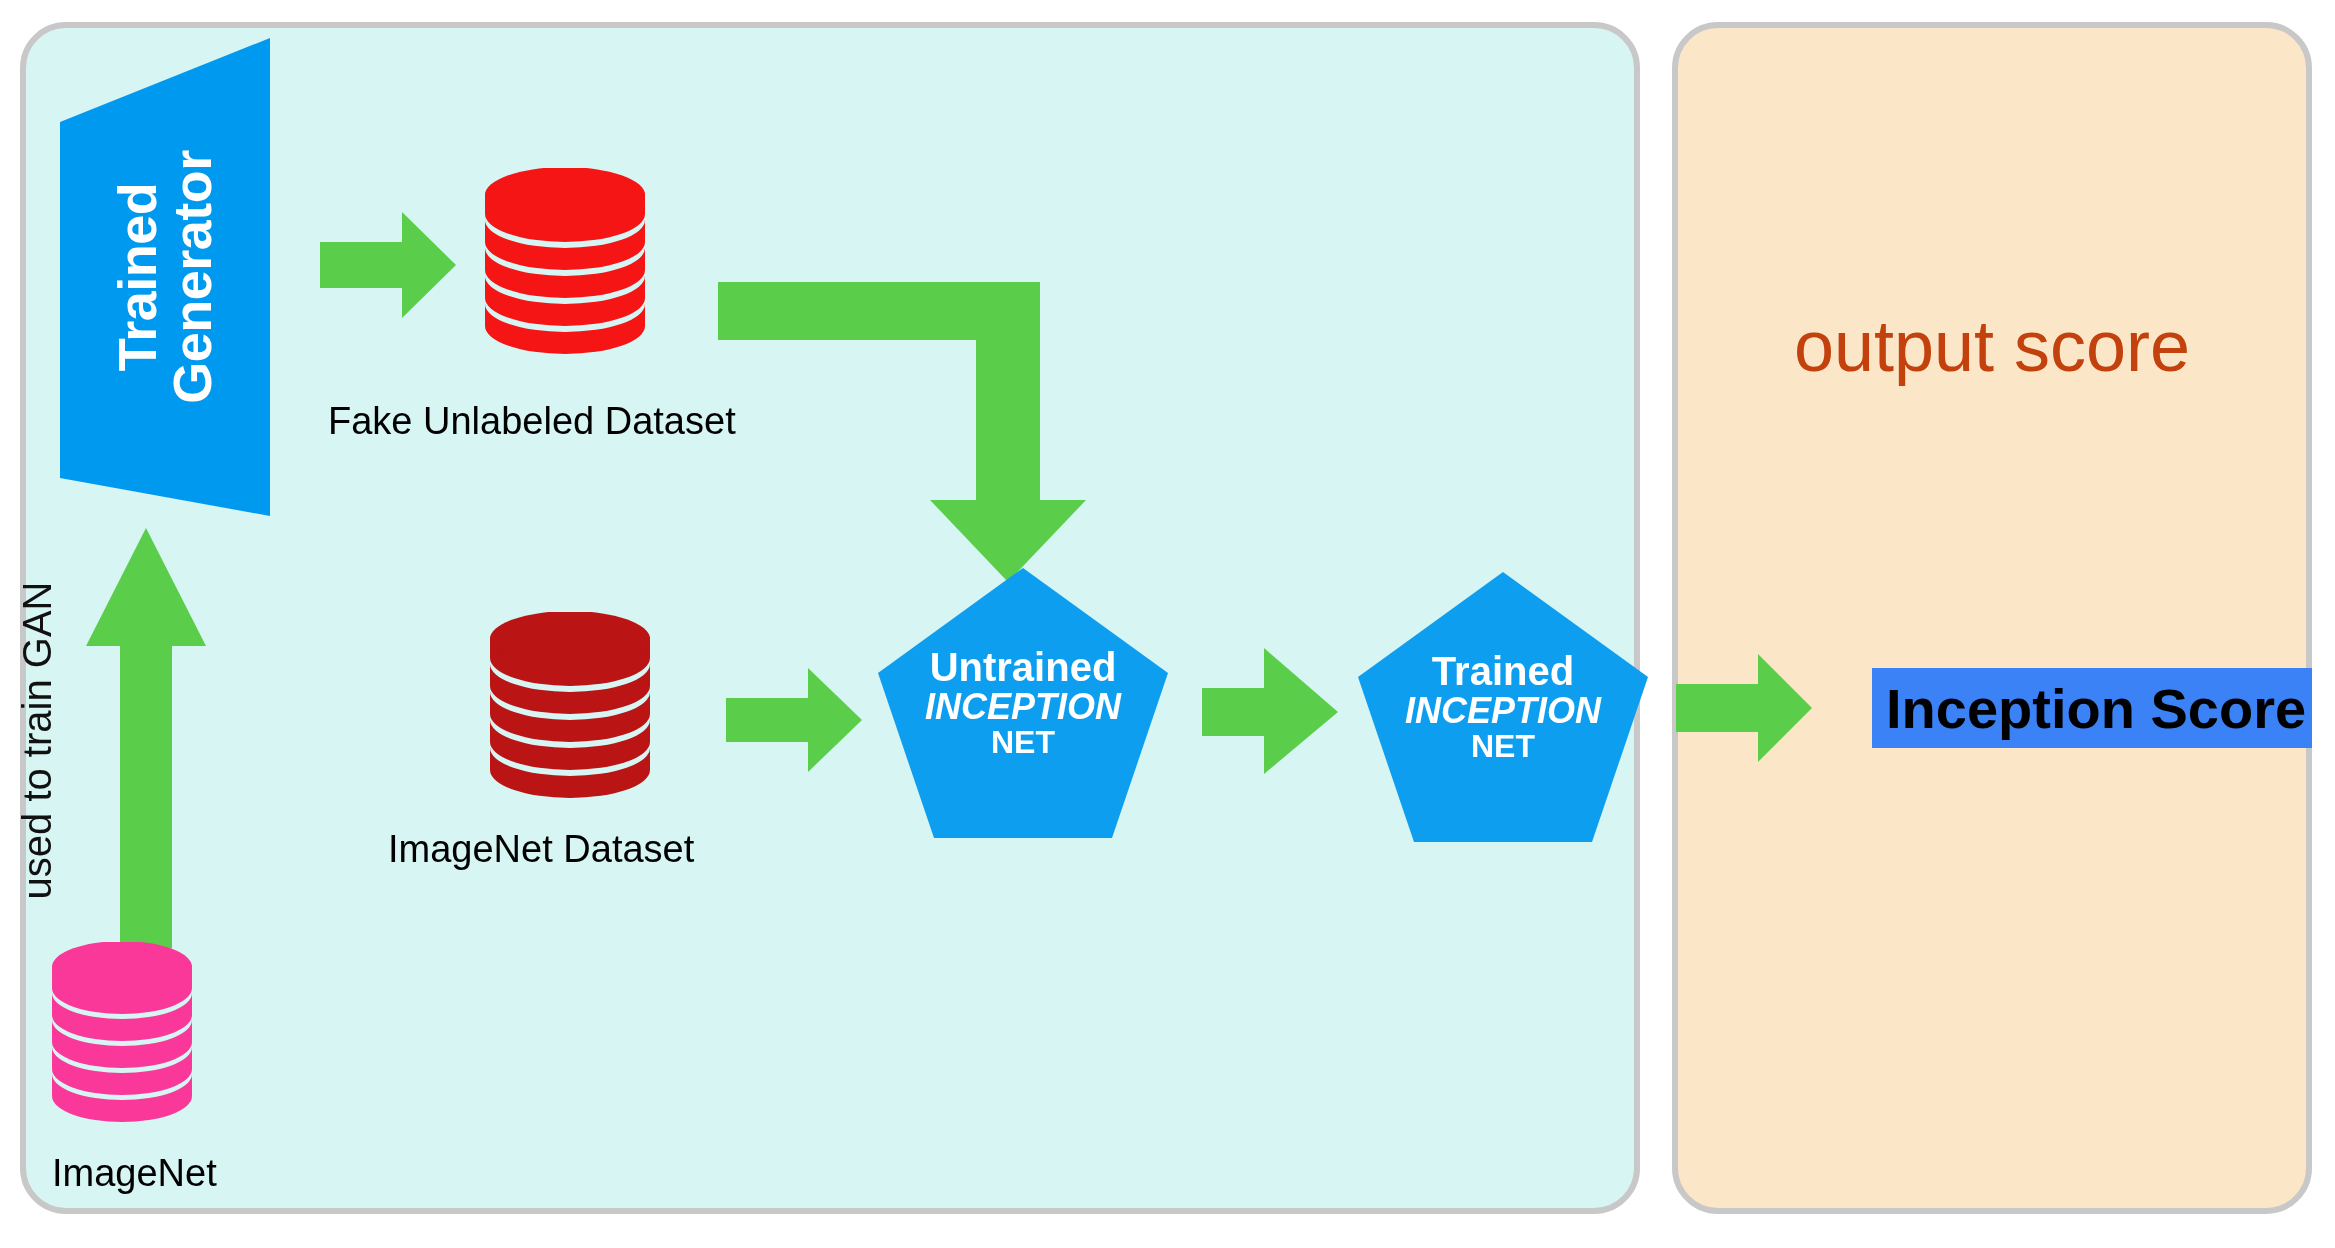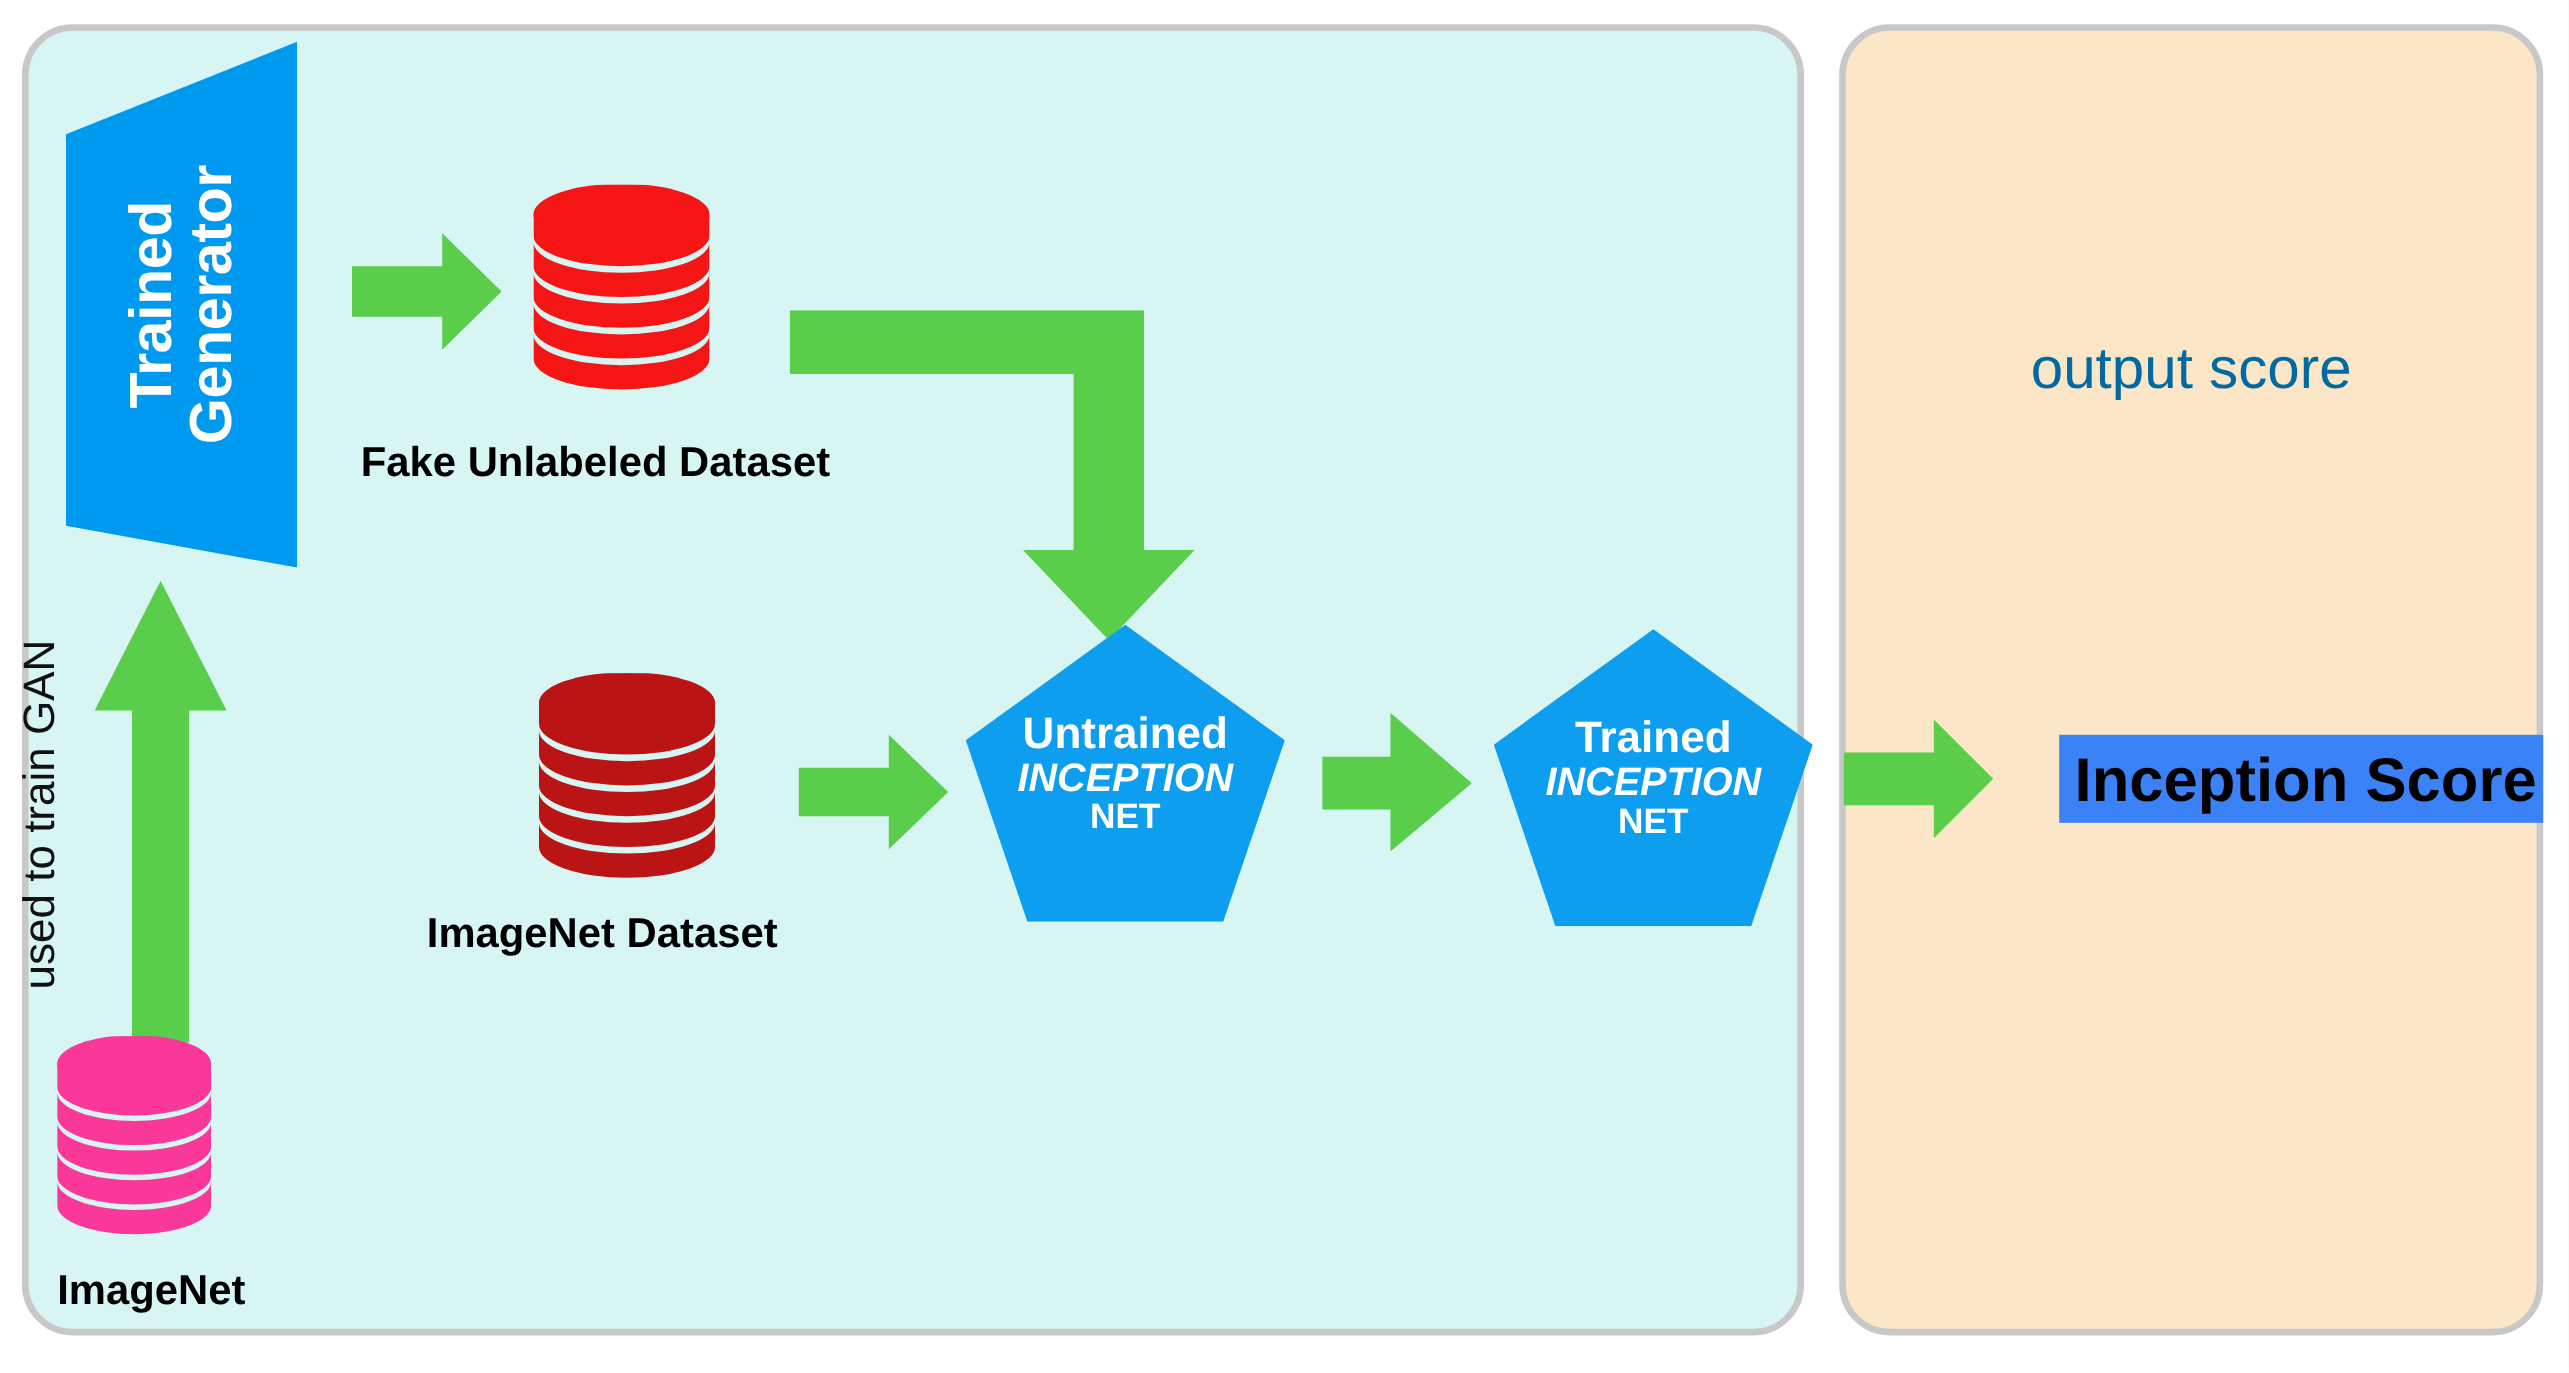--- a/index.html
+++ b/index.html
@@ -7,21 +7,21 @@
        font-family:"Liberation Sans","DejaVu Sans",sans-serif;}
 
   .stage{position:absolute;left:0;top:0;width:2335px;height:1248px;}
 
   
   .panel{position:absolute;border:6px solid #c8c8c8;border-radius:46px;box-sizing:border-box;}
   #pipeline-panel{left:20px;top:22px;width:1620px;height:1192px;background:#d7f5f3;}
   #score-panel{left:1672px;top:22px;width:640px;height:1192px;background:#fbe6c8;}
 
   
-  .lbl{position:absolute;color:#000;font-weight:bold;white-space:nowrap;}
+  .lbl{position:absolute;color:#000;font-weight:normal;white-space:nowrap;}
 
   
   #generator{position:absolute;left:60px;top:38px;width:210px;height:478px;}
   #generator svg{position:absolute;left:0;top:0;}
   #generator .gtext{
       position:absolute;left:0;top:0;width:210px;height:478px;
       display:flex;align-items:center;justify-content:center;
       color:#ffffff;font-weight:bold;font-size:54px;line-height:1.02;
       letter-spacing:-0.5px;text-align:center;
       transform:rotate(-90deg);transform-origin:center center;
@@ -50,21 +50,21 @@
   .pent .ptext .l2{font-size:36px;font-style:italic;}
   .pent .ptext .l3{font-size:32px;}
 
   
   .arrow{position:absolute;}
   .arrow svg{display:block;}
 
   
   #output-score-title{
       position:absolute;left:1672px;top:305px;width:640px;text-align:center;
-      font-size:53px;font-weight:normal;color:#0369a1;
+      font-size:72px;font-weight:normal;color:#c2410c;
   }
   #inception-score-box{
       position:absolute;left:1872px;top:668px;width:440px;height:80px;
       background:#3b82f6;display:flex;align-items:center;
       box-sizing:border-box;padding-left:14px;
   }
   #inception-score-box span{font-size:56px;font-weight:bold;color:#000;white-space:nowrap;}
 </style>
 </head>
 <body>

